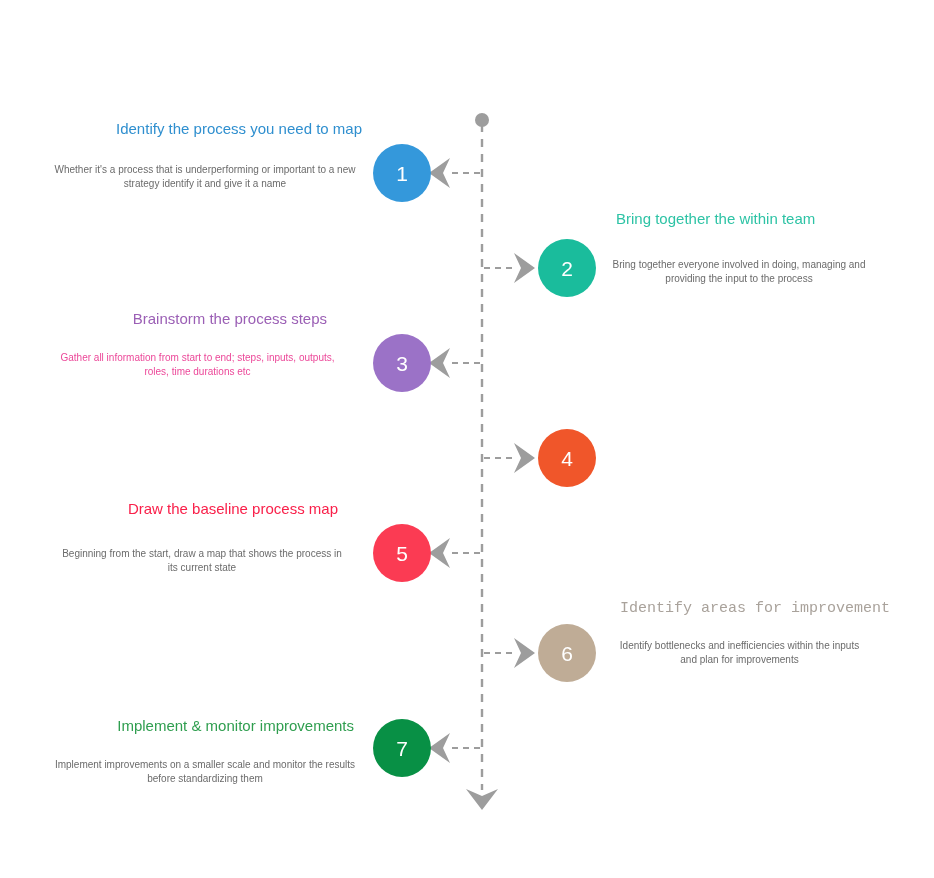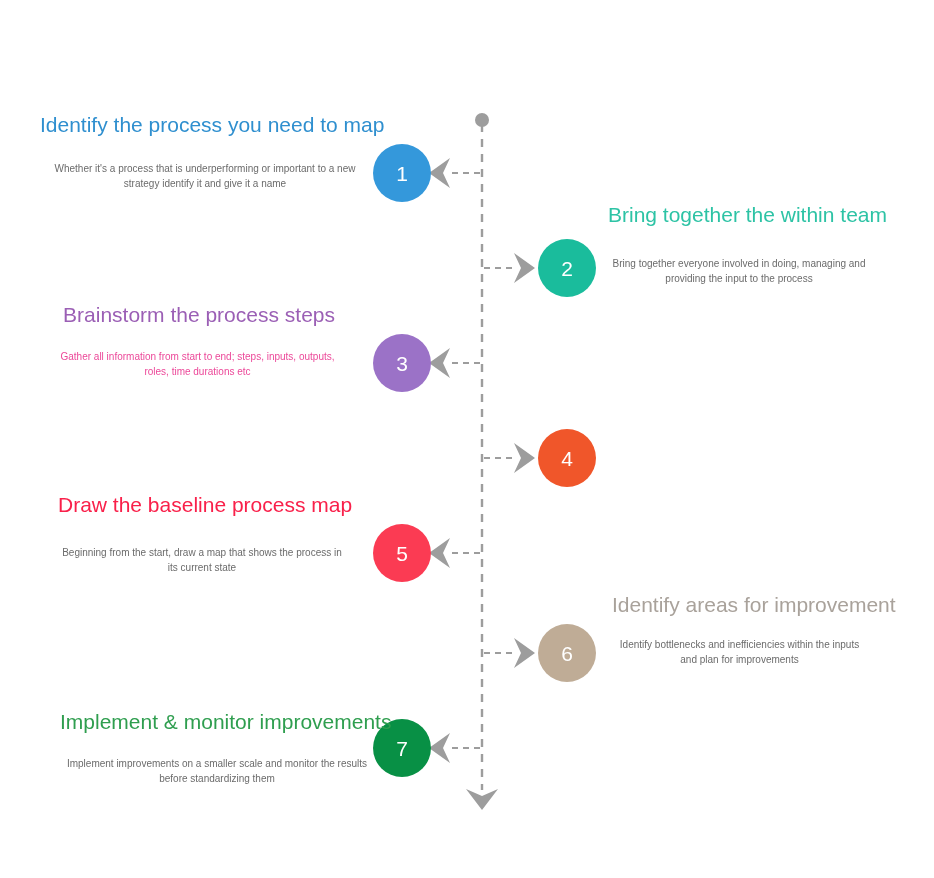--- a/index.html
+++ b/index.html
@@ -54,24 +54,24 @@
     position: absolute;
     box-sizing: border-box;
   }
   .step-text.left {
     text-align: right;
   }
   .step-text.right {
     text-align: left;
   }
   .step-heading {
-    font-size: 21px;
+    font-size: 15px;
     font-weight: 400;
     line-height: 1.25;
-    margin: 0;
+    margin: 8px;
     white-space: nowrap;
   }
   .step-body {
     font-size: 10px;
     line-height: 1.45;
     color: #6b6b6b;
     margin: 0;
     text-align: center;
   }
 </style>
@@ -143,25 +143,25 @@
   </div>
   <div class="step-text left" style="left:58px; top:492px; width:288px;">
     <p class="step-heading" style="color: rgb(249, 32, 74);">Draw the baseline process map</p>
     <p class="step-body" style="margin-top: 28px; color: rgb(107, 107, 107);">Beginning from the start, draw a map that shows the process in its current state</p>
   </div>
 
   <div class="node" style="left: 538px; top: 624px; background-color: rgb(191, 172, 150);">
     <span class="node-number">6</span>
   </div>
   <div class="step-text right" style="left:612px; top:592px; width:255px;">
-    <p class="step-heading" style="color: rgb(169, 162, 155);">Identify areas for improvement</p>
+    <p class="step-heading" style="color: rgb(169, 162, 155); font-family: Liberation Mono, monospace;">Identify areas for improvement</p>
     <p class="step-body" style="margin-top: 20px; color: rgb(107, 107, 107);">Identify bottlenecks and inefficiencies within the inputs and plan for improvements</p>
   </div>
 
   <div class="node" style="left: 373px; top: 719px; background-color: rgb(8, 144, 69);">
     <span class="node-number">7</span>
   </div>
-  <div class="step-text left" style="left:60px; top:709px; width:314px;">
+  <div class="step-text left" style="left:48px; top:709px; width:314px;">
     <p class="step-heading" style="color: rgb(47, 158, 79);">Implement &amp; monitor improvements</p>
     <p class="step-body" style="margin-top: 22px; color: rgb(107, 107, 107);">Implement improvements on a smaller scale and monitor the results before standardizing them</p>
   </div>
 
 </div>
 
 </body></html>

